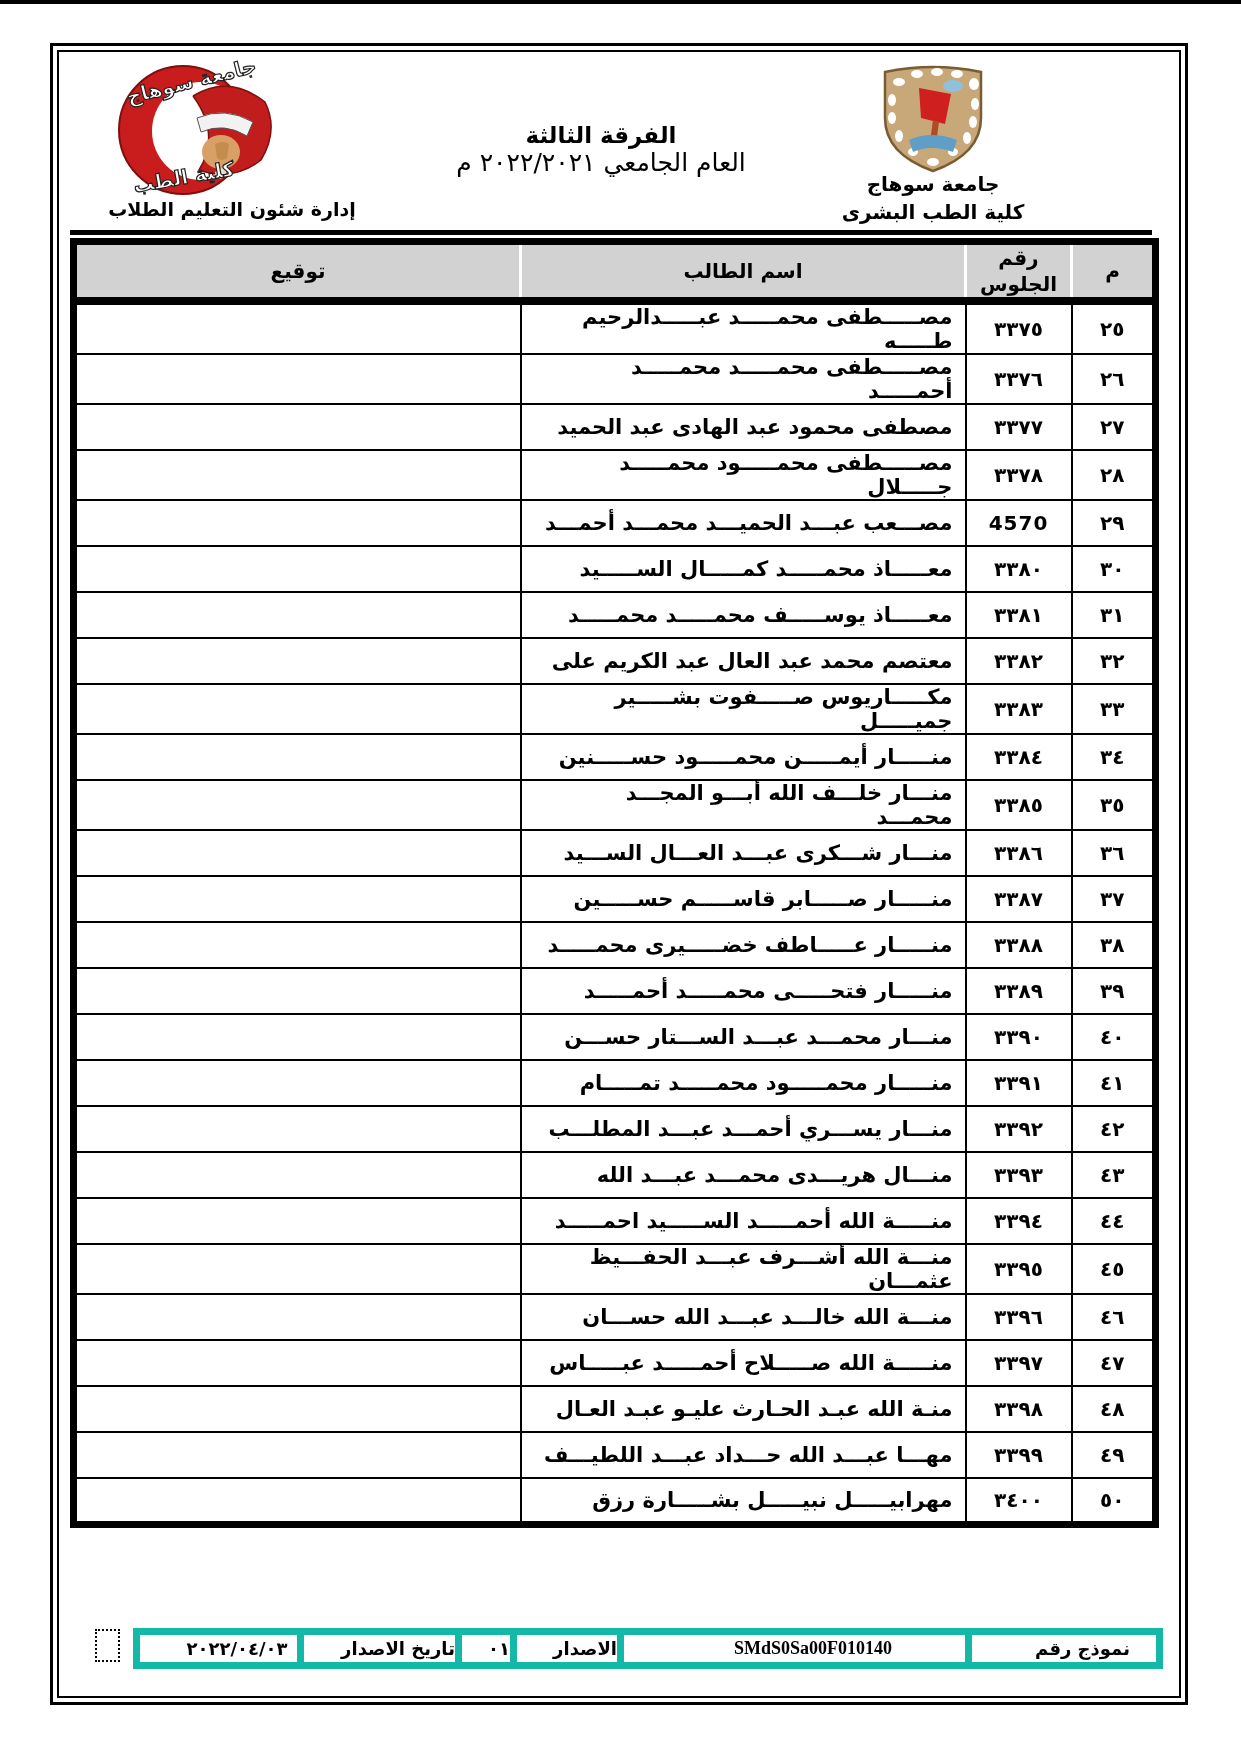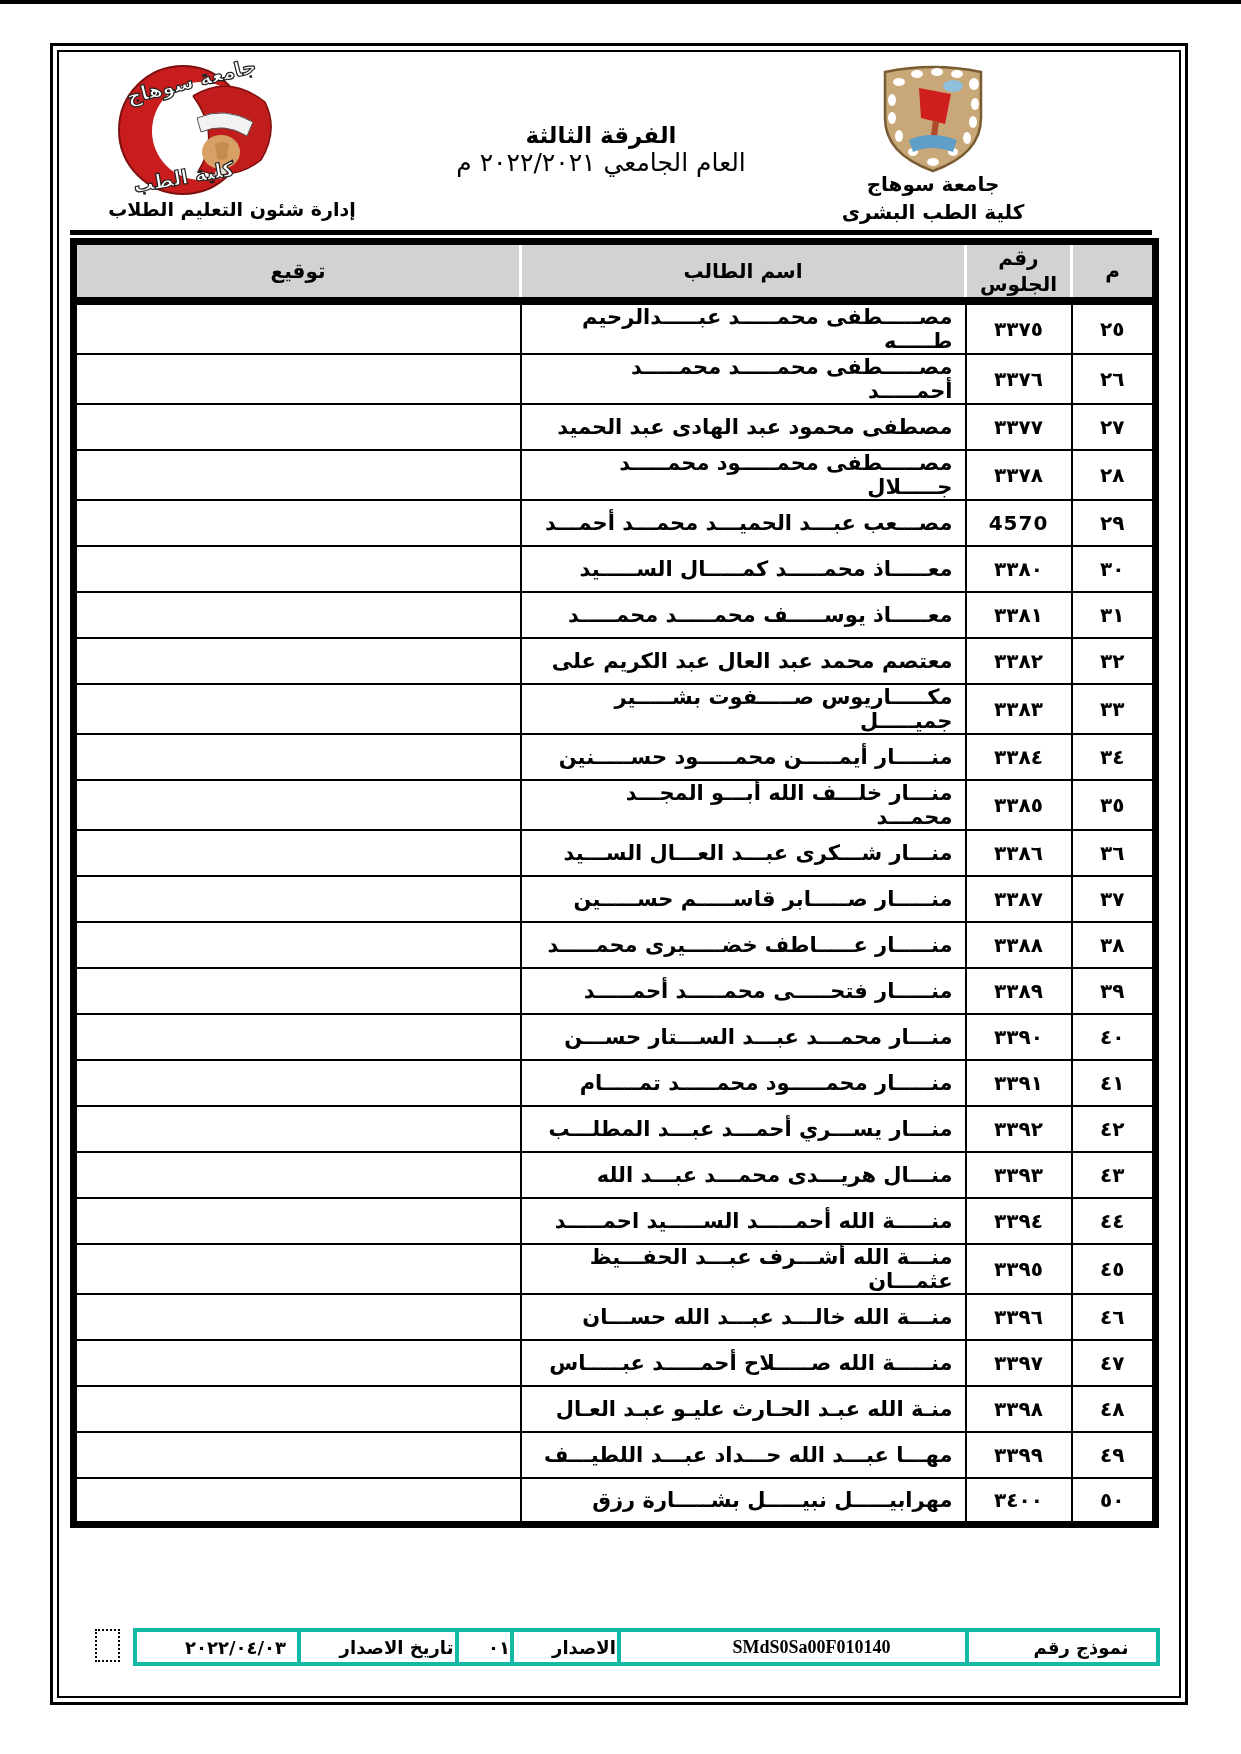--- a/index.html
+++ b/index.html
@@ -46,21 +46,21 @@
   td.cell-seat { text-align: center; font-size: 20px; letter-spacing: 1px; }
   td.cell-name { text-align: right; padding-right: 12px; padding-left: 22px; font-size: 21px; }
   td.cell-sig  { }
 
   
   .footer-empty-box { position: absolute; left: 36px; top: 1577px; width: 25px; height: 33px;
                       border: 2px dotted #000; }
   .footer-table-wrap { position: absolute; left: 74px; top: 1576px; width: 1023px; }
   table.footer { width: 100%; border-collapse: collapse; table-layout: fixed; direction: rtl;
                  border: 2px solid #000; border-top: 3px solid #000; border-bottom: 3px dotted #000; }
-  table.footer td { border: 4px solid #14b8a6; height: 34px; vertical-align: middle;
+  table.footer td { border: 7px solid #14b8a6; height: 34px; vertical-align: middle;
                     text-align: center; font-weight: bold; font-size: 18px; direction: rtl; padding-left: 37px; }
   td.f-code { font-family: "Liberation Serif", serif; font-size: 22px; direction: ltr; }
   td.f-date { letter-spacing: 1px; }
 </style>
 </head>
 <body>
 
 <div class="top-scan-line"></div>
 
 <div class="page-frame" style="position:absolute;">

